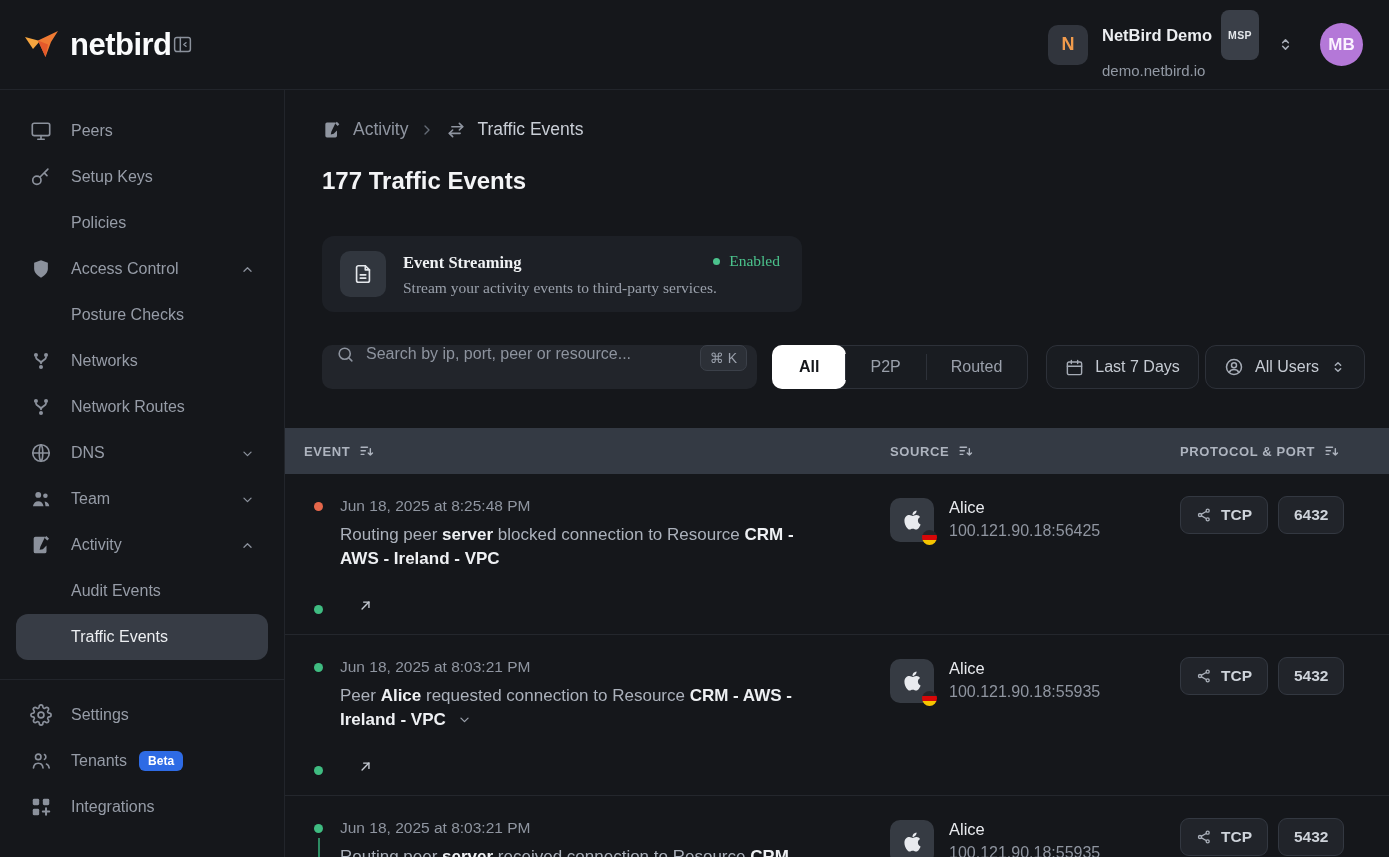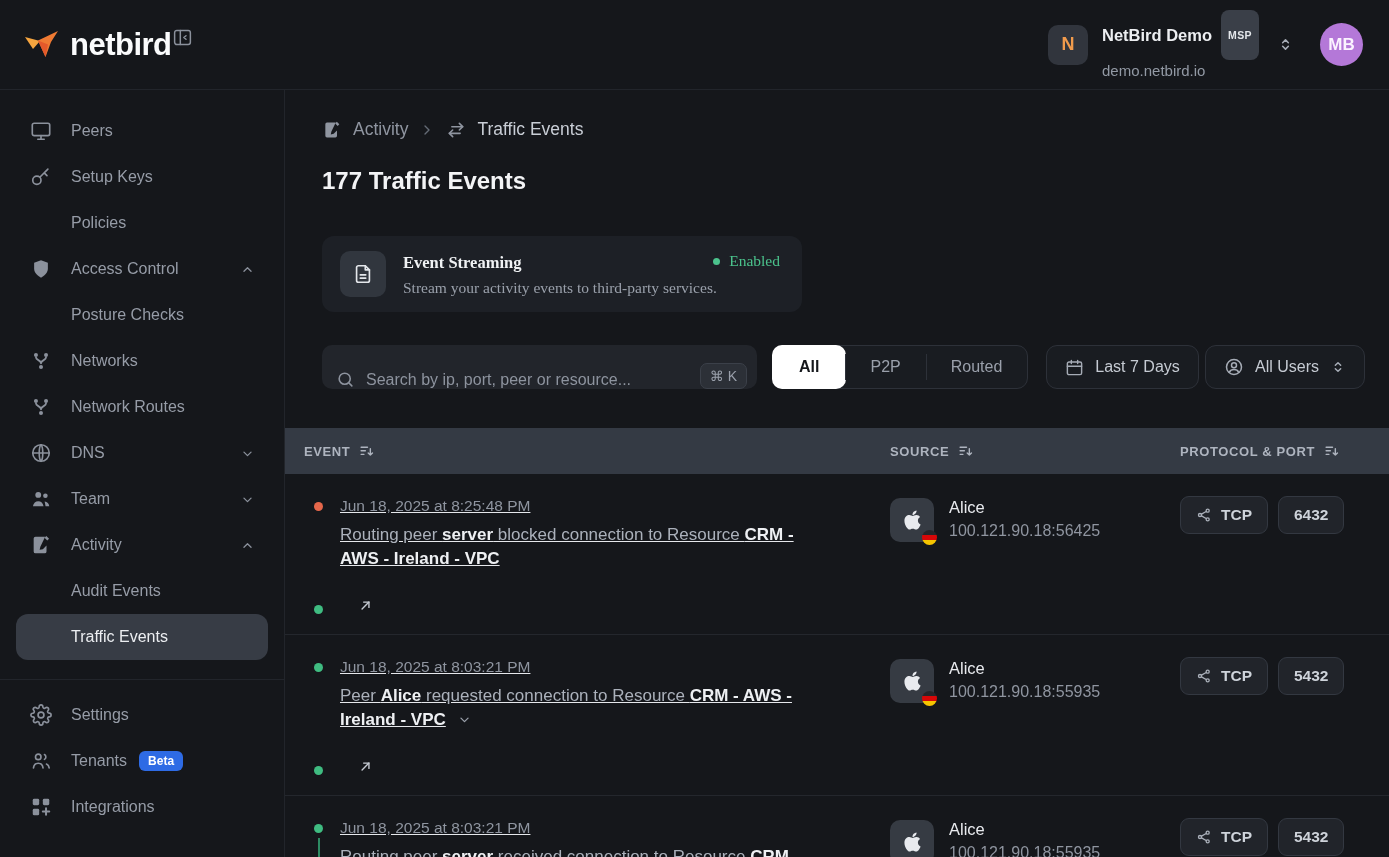--- a/index.html
+++ b/index.html
@@ -2,21 +2,21 @@
 <html><head>
 <meta charset="utf-8">
 <style>
   * { margin:0; padding:0; box-sizing:border-box; }
   html,body { width:1389px; height:857px; overflow:hidden; }
   body { background:#15171b; font-family:"Liberation Sans",sans-serif; color:#e6e8ec; position:relative; }
   svg { display:block; }
 
   
   .topbar { height:90px; display:flex; align-items:center; justify-content:space-between; padding:0 26px 0 24px; border-bottom:1px solid #22252b; }
-  .topbar-left { display:flex; }
+  .topbar-left { display:flex; align-items:center; }
   .logo { display:flex; align-items:center; gap:10px; }
   .logo-text { font-size:31px; font-weight:600; color:#fafbfc; letter-spacing:-0.5px; }
   .collapse-btn { color:#8b919c; cursor:pointer; display:flex; }
   .topbar-right { display:flex; align-items:center; gap:26px; }
   .account { display:flex; align-items:center; gap:14px; cursor:pointer; }
   .acct-box { width:40px; height:40px; border-radius:10px; background:#31353d; display:flex; align-items:center; justify-content:center; font-weight:700; font-size:18px; color:#f19b4c; }
   .acct-name-row { display:flex; align-items:center; gap:9px; }
   .acct-name { font-size:16.5px; font-weight:700; color:#eceef1; }
   .msp-badge { background:#3a3f48; color:#e3e6ea; font-size:10.5px; font-weight:700; padding:19px 7px; border-radius:8px; letter-spacing:.4px; }
   .acct-domain { font-size:15px; color:#9299a4; margin-top:2px; }
@@ -45,42 +45,42 @@
   .page-title { margin-top:27px; font-size:24px; font-weight:700; color:#f3f4f6; }
 
   .stream-card { margin-top:41px; width:480px; background:#1d2026; border-radius:12px; padding:15px 18px; display:flex; gap:17px; position:relative;font-family:Liberation Serif, serif; }
   .stream-icon-box { width:46px; height:46px; flex:none; border-radius:10px; background:#31363e; display:flex; align-items:center; justify-content:center; color:#e4e7eb; }
   .stream-title { font-size:16.5px; font-weight:700; color:#f0f2f4; margin-top:2px; }
   .stream-desc { font-size:15.5px; color:#9aa0ab; margin-top:6px; }
   .stream-status { position:absolute; right:22px; top:16px; display:flex; align-items:center; gap:9px; color:#4bc28c; font-size:15.5px; }
   .stream-status .status-dot { width:7px; height:7px; border-radius:50%; background:#4bc28c; }
 
   .toolbar { margin-top:33px; display:flex; align-items:center; padding-right:12px; }
-  .search-box { width:435px; height:44px; background:#22252b; border-radius:10px; display:flex; align-items:flex-end; padding:0 10px 0 14px; gap:11px; }
+  .search-box { width:435px; height:44px; background:#22252b; border-radius:10px; display:flex; align-items:flex-start; padding:0 10px 0 14px; gap:11px; }
   .search-box input { flex:1; background:transparent; border:none; outline:none; color:#d6d9de; font-size:16px; font-family:inherit; }
   .search-box input::placeholder { color:#8d939e; }
   .search-icon { color:#8d939e; display:flex; }
   .kbd { background:#2c3037; border:1px solid #3b4049; border-radius:7px; color:#9aa0ab; font-size:14px; padding:4px 9px; white-space:nowrap; }
   .seg-tabs { margin-left:15px; height:44px; display:flex; align-items:stretch; background:#191c21; border:1px solid #2d3139; border-radius:11px; }
   .seg-tab { display:flex; align-items:center; padding:0 25px; font-size:16px; color:#9aa0ab; cursor:pointer; border-radius:10px; position:relative; }
   .seg-tab.active { background:#ffffff; color:#15171b; font-weight:700; margin:-1px; padding:0 27px; }
   .seg-tab + .seg-tab:not(.active)::before { content:""; position:absolute; left:0; top:8px; bottom:8px; width:1px; background:#2d3139; }
   .tool-btn { height:44px; display:flex; align-items:center; gap:11px; background:#191c21; border:1px solid #2d3139; border-radius:11px; padding:0 18px; color:#c6cbd3; font-size:16px; cursor:pointer; }
   .tool-btn .tb-icon { color:#a6acb6; display:flex; }
   .btn-date { margin-left:18px; }
   .btn-users { margin-left:auto; }
 
   
   .events-table { margin-top:39px; }
   .thead { display:grid; grid-template-columns:605px 290px 1fr; background:#343a44; height:46px; align-items:center; }
   .th { display:flex; align-items:center; gap:9px; font-size:13px; font-weight:700; letter-spacing:.6px; color:#aeb4bf; }
   .th:first-child { padding-left:19px; }
   .sort-icon { color:#aeb4bf; display:flex; cursor:pointer; }
   .trow { display:grid; grid-template-columns:605px 290px 1fr; border-bottom:1px solid #24272d; }
-  .cell-event { position:relative; padding:23px 20px 21px 55px;text-decoration:underline; }
+  .cell-event { position:relative; padding:23px 20px 21px 55px; }
   .dot { position:absolute; left:29px; top:28px; width:9px; height:9px; border-radius:50%; }
   .tline { position:absolute; left:32.5px; top:42px; bottom:14px; width:2px; background:#2d8b63; }
   .ts { font-size:15.5px; color:#8f95a0; }
   .desc { margin-top:8px; font-size:17px; line-height:24px; color:#abb1bb; max-width:455px; }
   .desc .seg-b { color:#eef0f3; font-weight:700; }
   .desc-chev { display:inline-block; vertical-align:-3px; margin-left:10px; color:#9aa0ab; cursor:pointer; }
   .subev { margin-top:27px; position:relative; display:flex; align-items:center; gap:9px; font-size:17px; color:#a8aeb8; white-space:nowrap; }
   .subdot { position:absolute; left:-26px; top:7px; width:9px; height:9px; border-radius:50%; background:#3fbc81; }
   .sub-link { color:#e8eaee; text-decoration:underline; text-underline-offset:3px; text-decoration-color:#6b7280; cursor:pointer; }
   .ext-icon { color:#c6cbd3; display:flex; }

